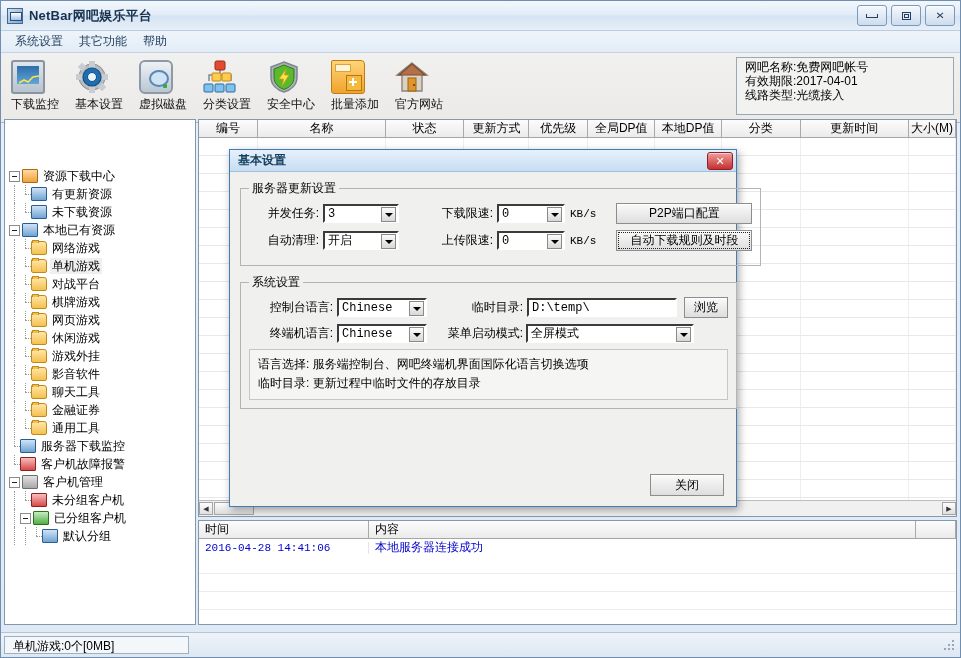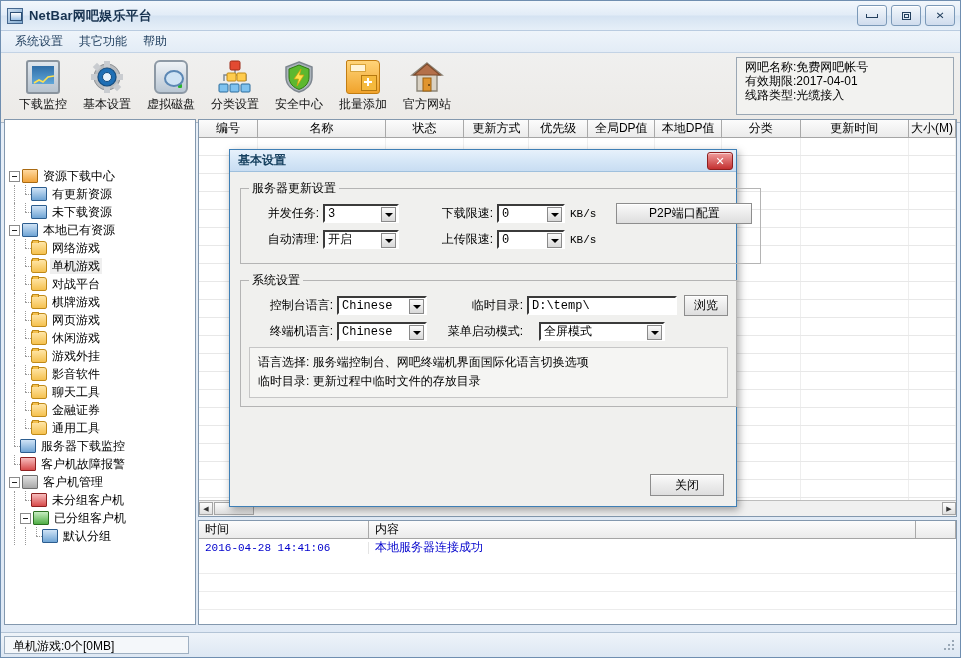--- a/index.html
+++ b/index.html
@@ -51,21 +51,21 @@
   }
   .menu-item{padding:2px 10px 2px 6px;font-size:12px;color:#1d3c5c;cursor:default;}
   
   .toolbar{
     height:65px;display:flex;align-items:flex-start;position:relative;
     background:linear-gradient(180deg,#f0f0ef 0%,#eceae7 100%);
     border-bottom:1px solid #a9b6c6;
     padding:4px 0 0 10px;
   }
   .tbtn{
-    width:64px;display:flex;flex-direction:column;align-items:center;
+    width:64px;display:flex;flex-direction:column;align-items:flex-start;
     padding-top:3px;cursor:default;
   }
   .tico{width:34px;height:34px;position:relative;margin-bottom:2px;}
   .tlabel{font-size:12px;color:#111;white-space:nowrap;}
   
   .ic-monitor{background:linear-gradient(180deg,#dfe6ed,#b7c3ce);border:2px solid #8a949e;border-radius:3px;box-sizing:border-box;}
   .ic-monitor:after{content:"";position:absolute;left:4px;top:4px;right:4px;bottom:8px;
     background:linear-gradient(180deg,#2f6ea8,#5fa6d8);}
   .ic-monitor .spark{position:absolute;left:5px;top:13px;width:22px;height:10px;z-index:2;}
   .ic-disk{background:linear-gradient(180deg,#eef2f6,#b9c6d3);border:2px solid #8d99a5;border-radius:6px;box-sizing:border-box;}
@@ -826,20 +826,21 @@
               </span>
           </div>
           <span class="flabel" style="width:70px;text-align:right;margin-left:24px;">上传限速:</span>
           <div class="combo" style="width:68px;margin-left:4px;">
             <span>0</span>
             <span class="arrow">
                 <span class="caret"></span>
               </span>
           </div>
           <span class="unitlbl">KB/s</span>
+          <div class="btn focus" style="width:136px;margin-left:20px;">自动下载规则及时段</div>
         </div>
 
       </fieldset>
 
       <fieldset class="grp">
         <legend>系统设置</legend>
 
         <div class="frow">
           <span class="flabel" style="width:84px;text-align:right;">控制台语言:</span>
           <div class="combo" style="width:90px;margin-left:4px;">
@@ -857,21 +858,21 @@
 
         <div class="frow">
           <span class="flabel" style="width:84px;text-align:right;">终端机语言:</span>
           <div class="combo" style="width:90px;margin-left:4px;">
             <span>Chinese</span>
             <span class="arrow">
                 <span class="caret"></span>
               </span>
           </div>
           <span class="flabel" style="width:92px;text-align:right;margin-left:4px;">菜单启动模式:</span>
-          <div class="combo cn" style="width:126px;margin-left:16px;text-align:center;">
+          <div class="combo cn" style="width:168px;margin-left:3px;text-align:center;">
             <span>全屏模式</span>
             <span class="arrow">
                 <span class="caret"></span>
               </span>
           </div>
         </div>
 
         <div class="desc">
           <div>语言选择: 服务端控制台、网吧终端机界面国际化语言切换选项</div>
           <div>临时目录: 更新过程中临时文件的存放目录</div>

